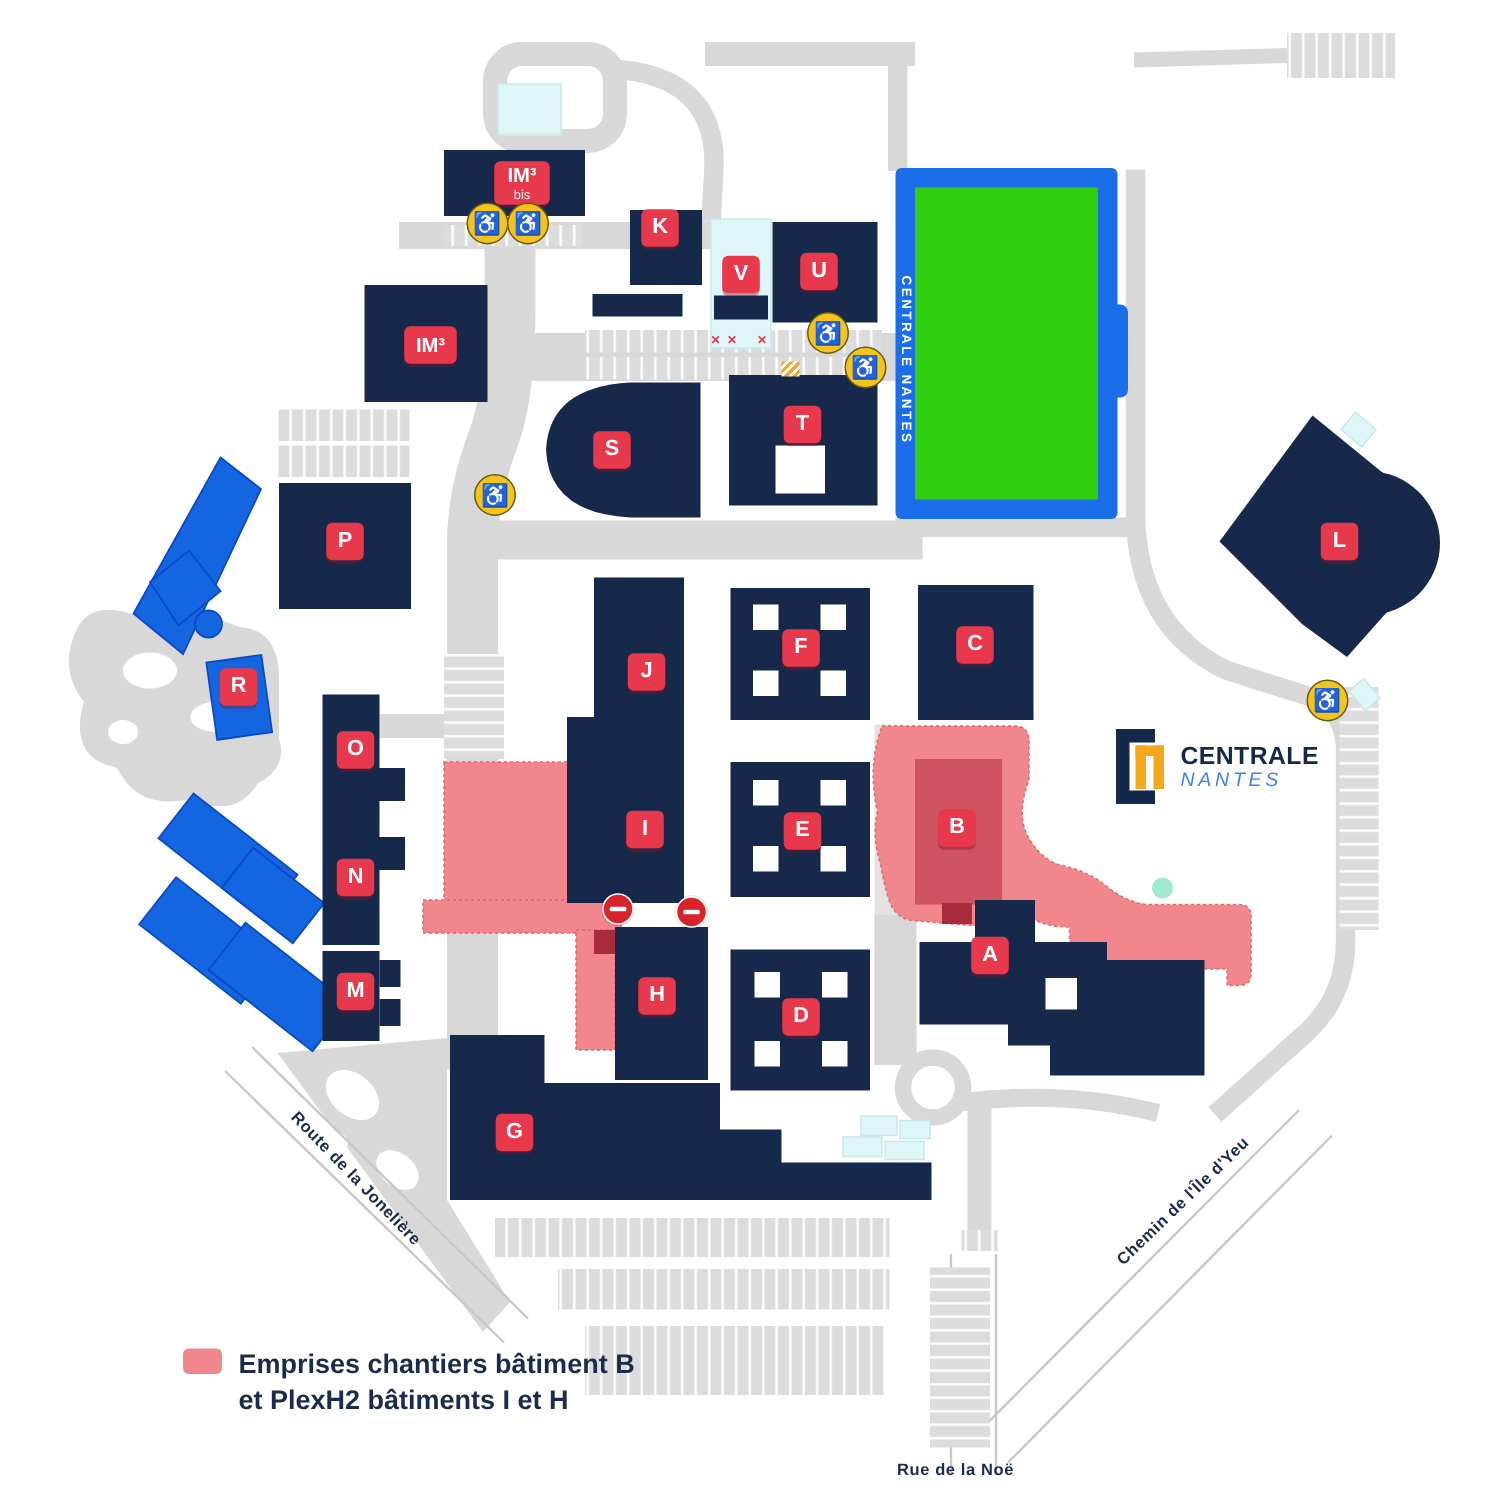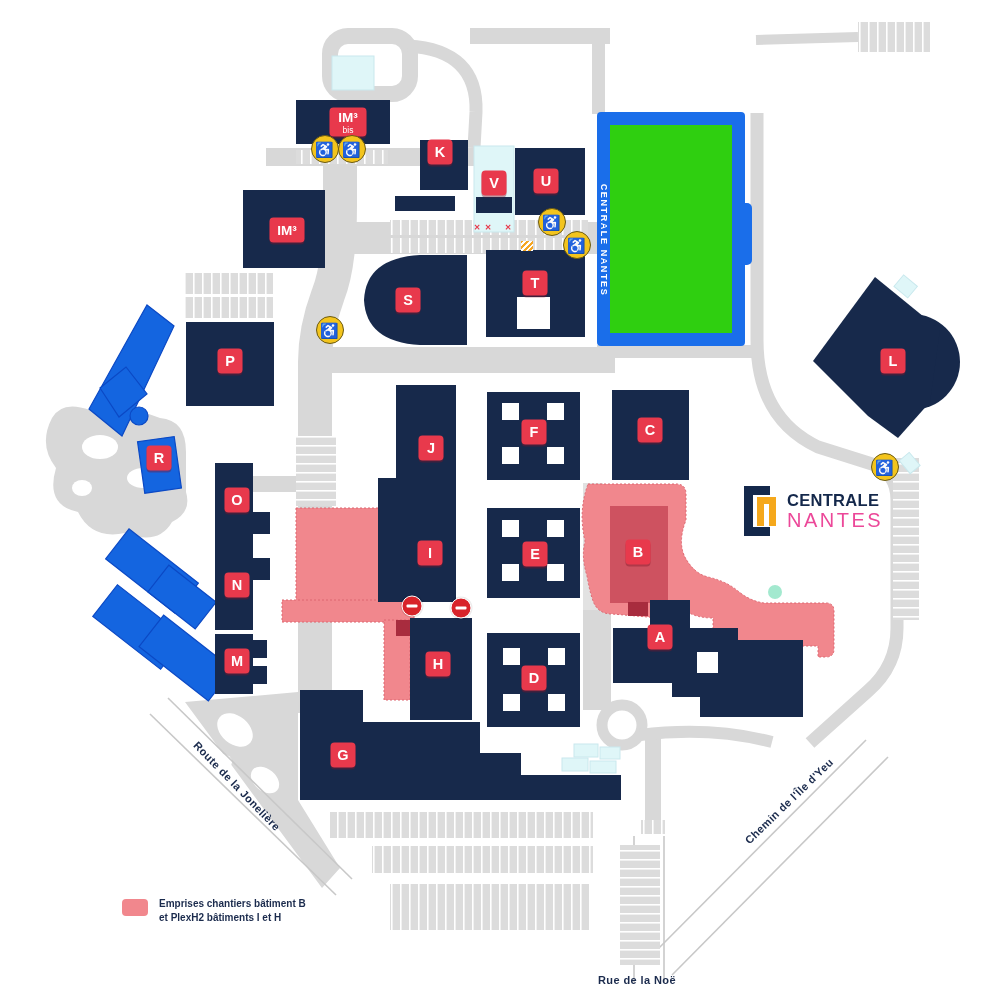--- a/index.html
+++ b/index.html
@@ -23,29 +23,29 @@
   .noentry .bar{width:11px;height:3.5px;background:#fff;border-radius:1px;margin:auto;}
   .xmark{position:absolute;transform:translate(-50%,-50%);color:#E8394C;font-size:8px;font-weight:700;}
   .chevron{position:absolute;width:12px;height:10px;
          background:repeating-linear-gradient(135deg,#F5A623 0 2px,#ffffff 2px 4px);}
   .street-label{position:absolute;color:#1B2B4D;font-size:11px;letter-spacing:.4px;
          white-space:nowrap;font-weight:600;}
   .field-label{position:absolute;color:#fff;font-size:9px;letter-spacing:1.6px;font-weight:600;
          white-space:nowrap;transform:translate(-50%,-50%) rotate(90deg);}
   .legend{position:absolute;left:122px;top:897px;display:flex;gap:11px;align-items:flex-start;}
   .legend-swatch{width:26px;height:17px;background:#F1878D;border-radius:4px;margin-top:2px;}
-  .legend-text{font-size:10px;color:#1B2B4D;line-height:1.35;font-weight:600;}
+  .legend-text{font-size:18px;color:#1B2B4D;line-height:1.35;font-weight:600;}
   .logo{position:absolute;left:744px;top:486px;display:flex;gap:9px;align-items:center;}
   .logo-mark{position:relative;width:34px;height:50px;}
   .logo-bracket{position:absolute;left:0;top:0;width:26px;height:50px;box-sizing:border-box;
          border-left:9px solid #14284B;border-top:9px solid #14284B;border-bottom:9px solid #14284B;}
   .logo-n{position:absolute;left:13px;top:11px;width:19px;height:29px;box-sizing:border-box;
          border-left:7px solid #F5A81C;border-top:7px solid #F5A81C;border-right:7px solid #F5A81C;}
   .logo-line1{font-size:16.5px;font-weight:800;color:#14284B;letter-spacing:.3px;line-height:1.1;}
-  .logo-line2{font-size:20px;font-weight:500;color:#ec4899;letter-spacing:2.5px;line-height:1.1;}
+  .logo-line2{font-size:13px;font-weight:500;color:#3b82f6;letter-spacing:2.5px;line-height:1.1;font-style:italic;}
 </style>
 </head>
 <body>
 
 <div id="stage">
 
 <svg id="map-svg" width="1000" height="1000" viewBox="0 0 1000 1000">
   <defs>
     <pattern id="pk" width="9" height="16" patternUnits="userSpaceOnUse">
       <rect width="9" height="16" fill="#DCDCDC"></rect>

